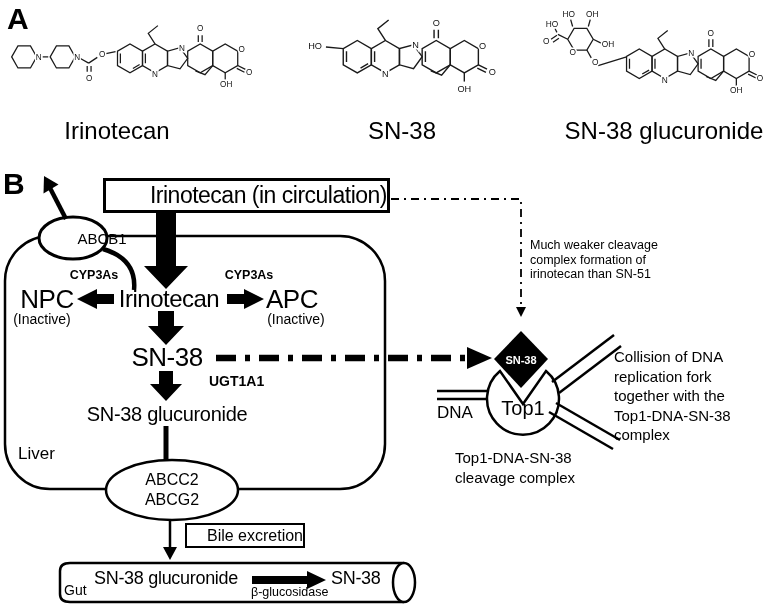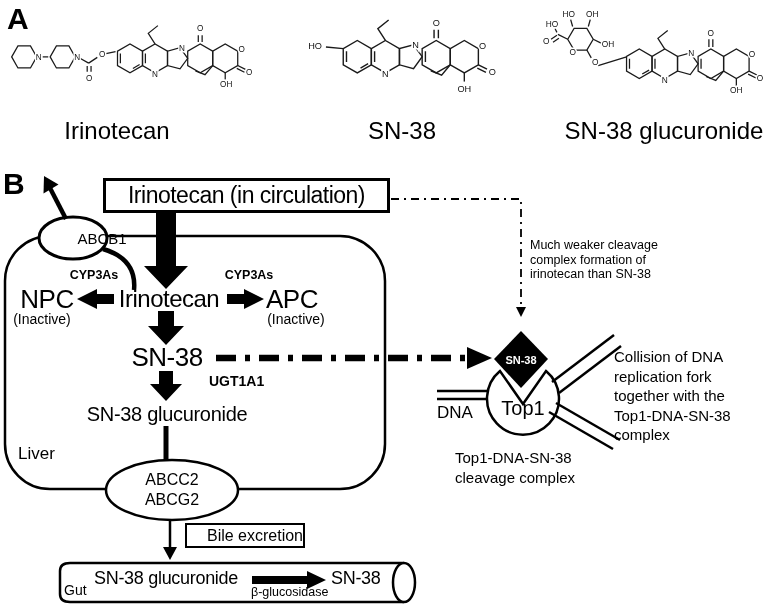--- a/index.html
+++ b/index.html
@@ -175,21 +175,21 @@
     <polygon points="521,331 548,359 521,388 494,359" fill="#000"></polygon>
 
     <line x1="552" y1="382" x2="614" y2="335" stroke="#000" stroke-width="2.5"></line>
     <line x1="559" y1="393" x2="621" y2="346" stroke="#000" stroke-width="2.5"></line>
     <line x1="556" y1="403" x2="620" y2="440" stroke="#000" stroke-width="2.5"></line>
     <line x1="549" y1="412" x2="613" y2="449" stroke="#000" stroke-width="2.5"></line>
   </svg>
 
   <div class="abs txt panel-letter" style="left:3px;top:167px;">B</div>
 
-  <div class="borderbox txt" style="left:103px;top:178px;width:281px;height:29px;">
+  <div class="borderbox txt" style="left:103px;top:178px;width:281px;height:29px;justify-content:flex-end;">
     <span class="boxlbl">Irinotecan (in circulation)</span>
   </div>
 
   <div class="abs txt ctr" style="left:73px;top:238px;font-size:15px;margin-left:29px;">ABCB1</div>
 
   <div class="abs txt ctr cyp" style="left:94px;top:275px;">CYP3As</div>
   <div class="abs txt ctr cyp" style="left:249px;top:275px;">CYP3As</div>
 
   <div class="abs txt ctr biglbl" style="left:47px;top:299px;">NPC</div>
   <div class="abs txt ctr small" style="left:42px;top:319px;">(Inactive)</div>
@@ -211,21 +211,21 @@
   </div>
 
   <div class="abs txt gutsm" style="left:64px;top:582px;">Gut</div>
   <div class="abs txt gutbig" style="left:94px;top:568px;">SN-38 glucuronide</div>
   <div class="abs txt enz" style="left:251px;top:585px;">β-glucosidase</div>
   <div class="abs txt gutbig" style="left:331px;top:568px;">SN-38</div>
 
   <div class="abs txt note" style="left:530px;top:238px;">
     <div>Much weaker cleavage</div>
     <div>complex formation of</div>
-    <div>irinotecan than SN-38</div>
+    <div>irinotecan than SN-51</div>
   </div>
 
   <div class="abs txt ctr diamondlbl" style="left:521px;top:360px;">SN-38</div>
   <div class="abs txt ctr top1" style="left:523px;top:408px;">Top1</div>
   <div class="abs txt dna" style="left:437px;top:403px;">DNA</div>
 
   <div class="abs txt collision" style="left:614px;top:347px;">
     <div>Collision of DNA</div>
     <div>replication fork</div>
     <div>together with the</div>

